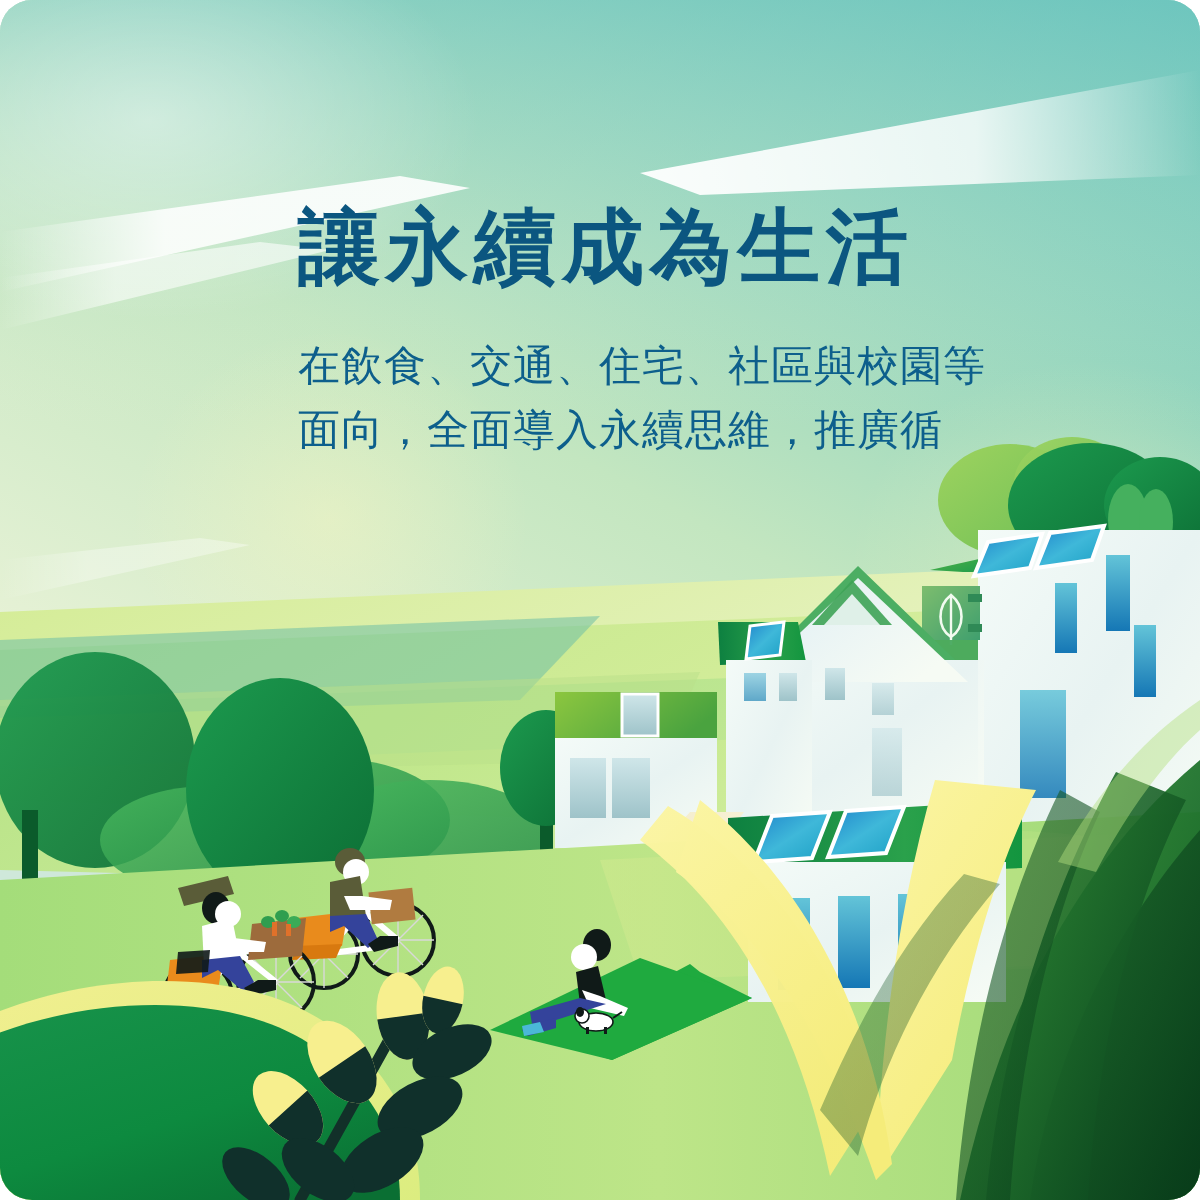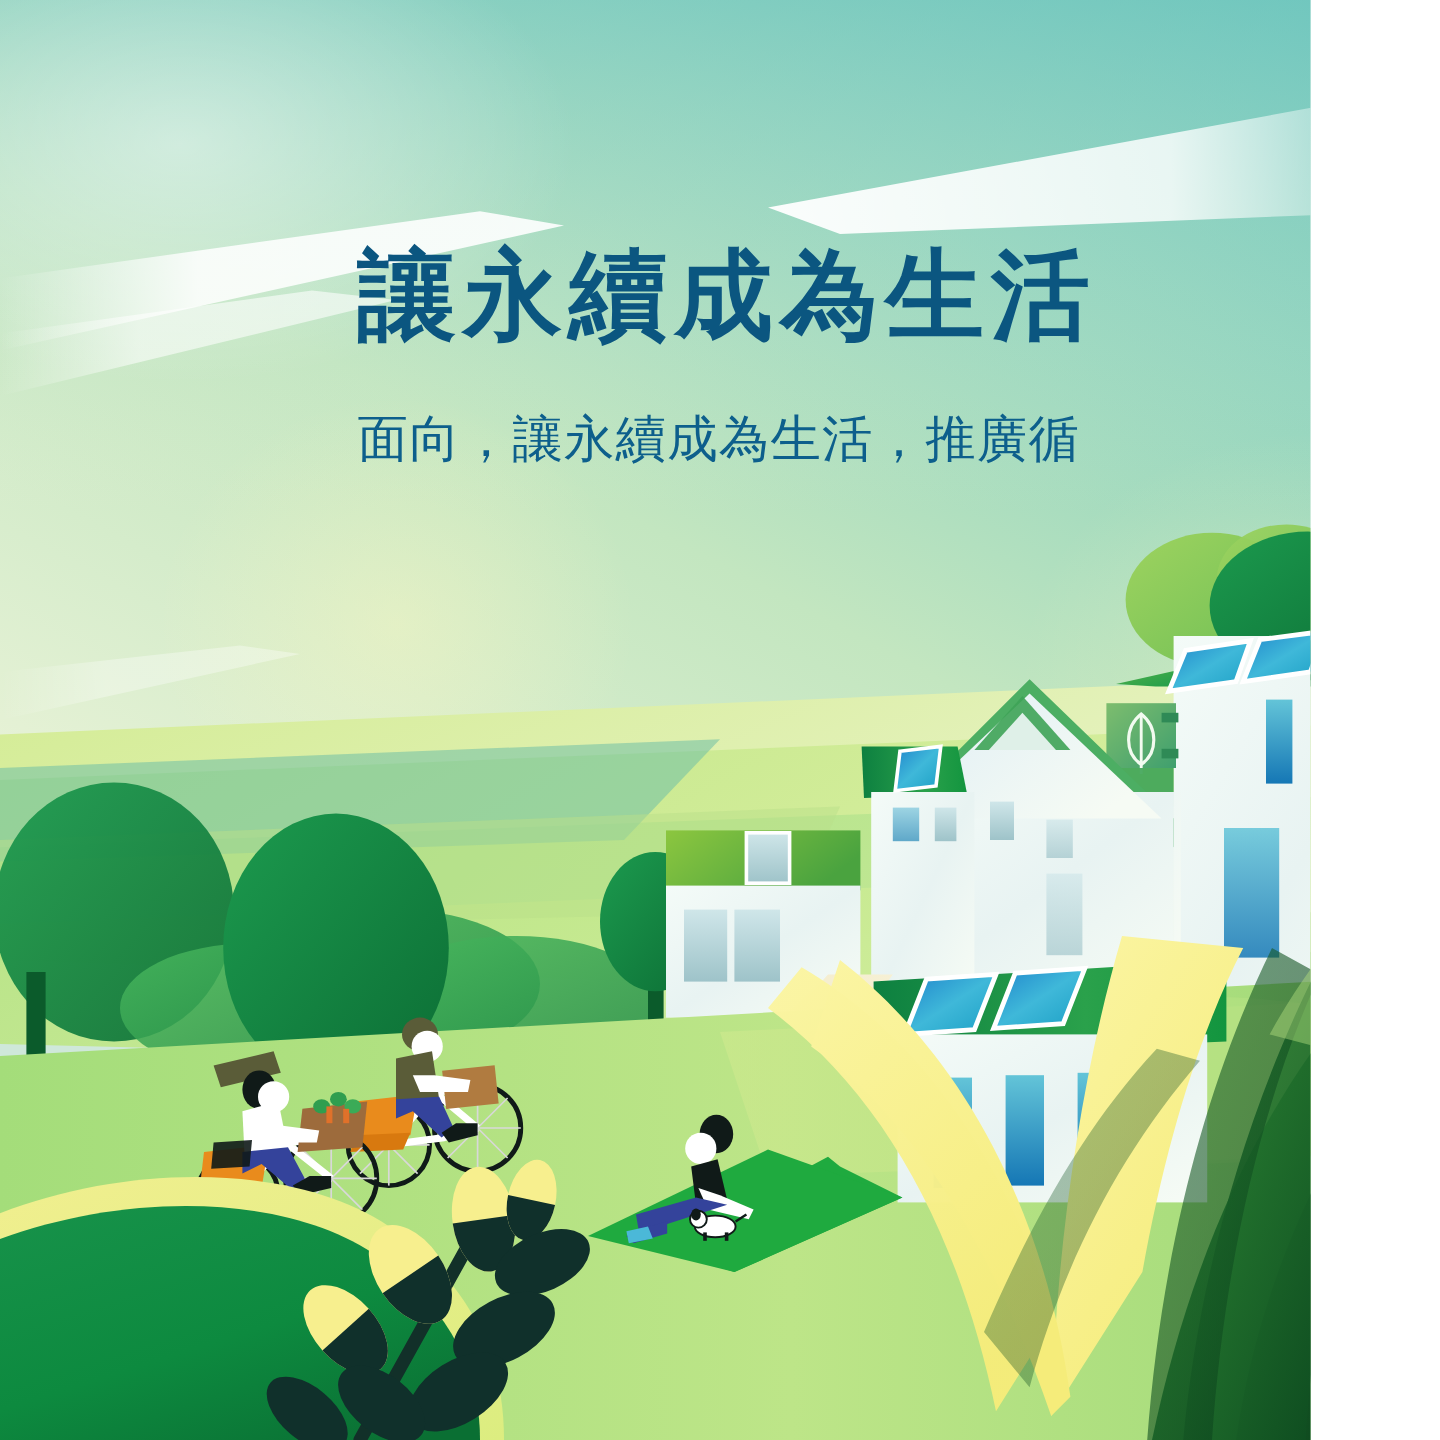--- a/index.html
+++ b/index.html
@@ -1,19 +1,20 @@
 <!DOCTYPE html>
 <html><head>
 <meta charset="utf-8">
 <style>
   html,body{margin:0;padding:0;background:#fff;}
   body{font-family:"Liberation Sans","DejaVu Sans",sans-serif;}
   #poster{
-    position:relative;width:1092px;height:1200px;overflow:hidden;
+    position:relative;width:1200px;height:1200px;overflow:hidden;
     background:#cfe8da;
+    border-radius:32px;
   }
   #poster svg.layer{position:absolute;top:0;left:0;width:1200px;height:1200px;display:block;}
   .textblock{
     position:absolute;left:298px;top:206px;width:640px;
     z-index:40;
   }
   .title{
     font-size:82px;line-height:1.0;font-weight:bold;
     letter-spacing:6px;
     color:#0b5680;
@@ -451,17 +452,18 @@
 
       <polygon points="852,580 892,625 812,625" fill="#3ea357" opacity="0.9"></polygon>
       <polygon points="852,594 880,625 824,625" fill="#eef7f6" opacity="0.9"></polygon>
 
     </g>
   </svg>
 
   <div class="textblock">
     <h1 class="title">讓永續成為生活</h1>
     <ul class="body-lines">
-      <li>面向，讓永續成為生活，推廣循</li>
+      <li>在飲食、交通、住宅、社區與校園等</li>
+      <li>面向，全面導入永續思維，推廣循</li>
     </ul>
   </div>
 
 </div>
 
 </body></html>

